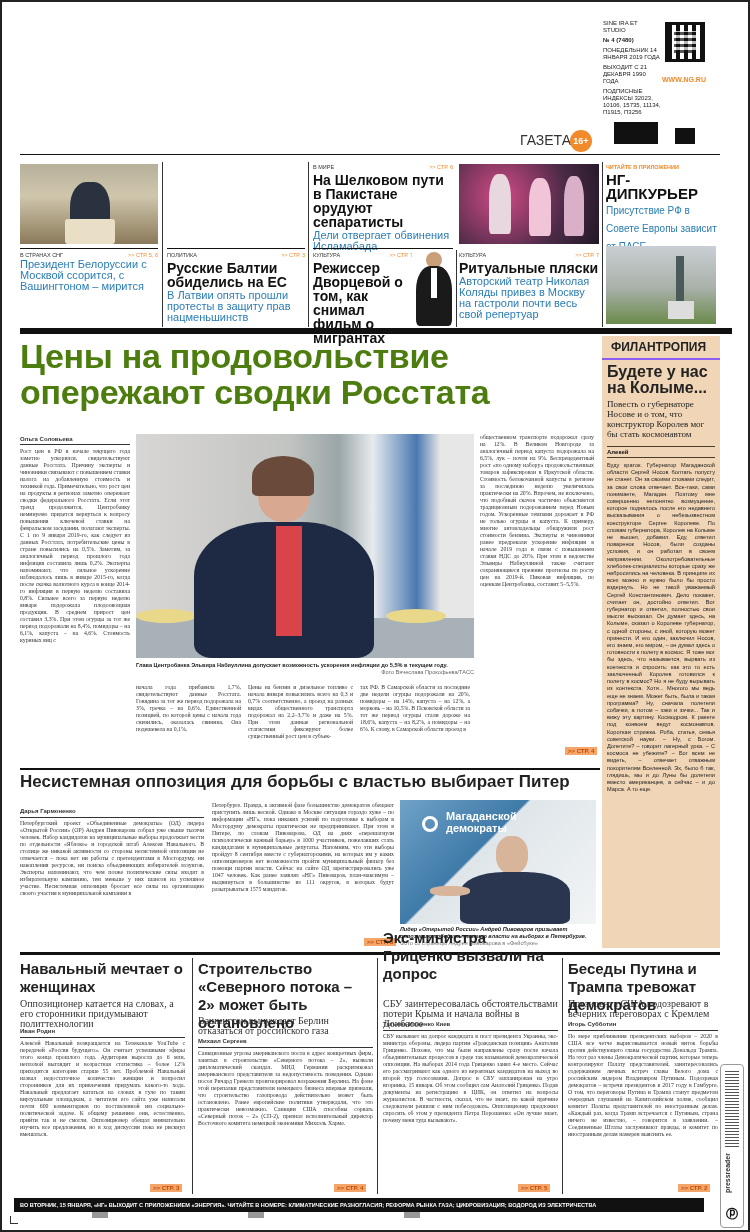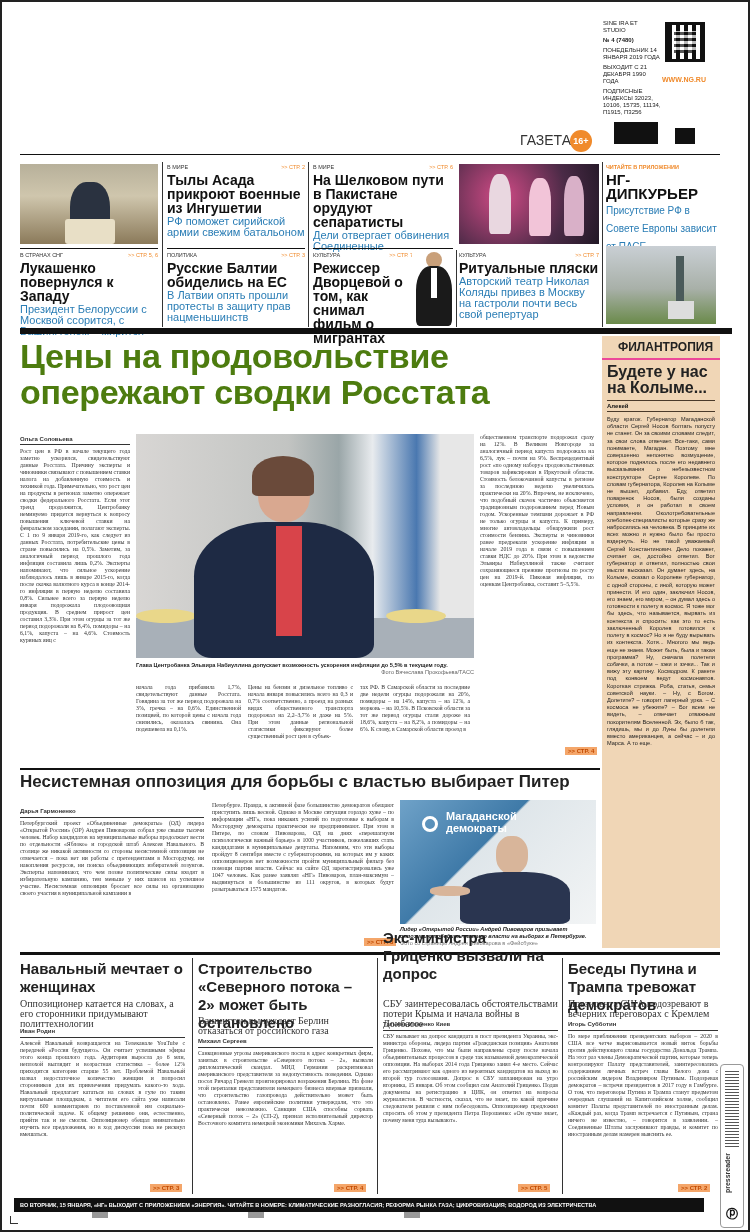--- a/index.html
+++ b/index.html
@@ -28,21 +28,21 @@
 .ph-dance{background:radial-gradient(circle at 30% 40%,#d14b86,#4a2a46 60%,#221826)}
 .ph-stat{background:linear-gradient(180deg,#c9cfd4 0%,#a8b0a8 55%,#6a8a4a 100%)}
 .ph-dir{background:linear-gradient(180deg,#fff 0,#fff 100%)}
 .person{position:absolute;border-radius:40% 40% 10% 10%}
 .dark-bar{position:absolute;left:18px;top:326px;width:712px;height:6px;background:#111}
 .lead-h{position:absolute;left:18px;top:336px;font-size:34px;font-weight:bold;line-height:36px;color:#4d7c0f;letter-spacing:-0.3px}
 .lead-sub{position:absolute;left:18px;top:411px;font-family:"Liberation Serif",serif;font-size:15.5px;color:#333}
 .byline{position:absolute;font-size:6px;font-weight:bold;color:#333}
 .body{position:absolute;font-family:"Liberation Serif",serif;font-size:5.8px;line-height:7px;color:#333;text-align:justify;overflow:hidden}
 .side{position:absolute;left:600px;top:334px;width:118px;height:612px;background:#f0d6b6}
-.side-kicker{font-weight:bold;font-size:12px;padding:4px 16px;border-bottom:2px solid #ec4899;color:#222}
+.side-kicker{font-weight:bold;font-size:12px;padding:4px 9px;border-bottom:2px solid #8b5cf6;color:#222}
 .side-h{font-size:16px;font-weight:bold;line-height:16px;padding:4px 5px 0;color:#222}
 .side-s{font-family:"Liberation Serif",serif;font-size:9px;line-height:10px;padding:3px 5px;color:#222}
 .cap{position:absolute;font-size:5.6px;line-height:7px;color:#222}
 .pglink{position:absolute;background:#f4a66a;color:#c24a00;font-size:6px;font-weight:bold;padding:1px 3px}
 .sec2-h{position:absolute;left:18px;top:770px;font-size:17px;font-weight:bold;color:#222}
 .sec2-s{position:absolute;left:18px;top:789px;font-family:"Liberation Serif",serif;font-size:8.5px;color:#333}
 .ph-opp{background:linear-gradient(135deg,#6fa2c8 0%,#3f7aa8 40%,#dfe6ea 41%,#f2f4f5 100%)}
 .bot-h{position:absolute;font-size:15px;font-weight:bold;line-height:18px;color:#222}
 .bot-s{position:absolute;font-family:"Liberation Serif",serif;font-size:10px;line-height:10px;color:#333}
 .footer-bar{position:absolute;left:12px;top:1196px;width:690px;height:14px;background:#111;color:#fff;font-size:5.6px;font-weight:bold;line-height:14px;padding-left:6px;white-space:nowrap;overflow:hidden}
@@ -73,37 +73,29 @@
   <div class="barcode" style="left:673px;width:20px;top:126px;height:16px"></div>
 
   <div class="rule" style="top:152px"></div>
 
   <div class="photo ph-luk" style="left:18px;top:162px;width:138px;height:80px">
     <div class="person" style="left:50px;top:18px;width:40px;height:62px;background:#2a3240"></div>
     <div style="position:absolute;left:45px;top:55px;width:50px;height:25px;background:#e8dfc6;border-radius:3px"></div>
   </div>
 
   <div class="vline" style="left:160px;top:160px;height:165px"></div>
-  <div class="teaser" style="left:165px;top:162px;width:138px">
-    <div class="sec">
-        <span>В МИРЕ</span>
-        <span class="pg">&gt;&gt; СТР. 2</span>
-      </div>
-    <div class="tz-h">Тылы Асада прикроют военные из Ингушетии</div>
-    <div class="tz-s">РФ поможет сирийской армии свежим батальоном</div>
-  </div>
 
   <div class="vline" style="left:306px;top:160px;height:165px"></div>
   <div class="teaser" style="left:311px;top:162px;width:140px">
     <div class="sec">
         <span>В МИРЕ</span>
         <span class="pg">&gt;&gt; СТР. 6</span>
       </div>
     <div class="tz-h">На Шелковом пути в Пакистане орудуют сепаратисты</div>
-    <div class="tz-s">Дели отвергает обвинения Соединенные</div>
+    <div class="tz-s">Дели отвергает обвинения Исламабада</div>
   </div>
 
   <div class="photo ph-dance" style="left:457px;top:162px;width:140px;height:80px">
     <div class="person" style="left:30px;top:10px;width:22px;height:60px;background:#e9d7e0"></div>
     <div class="person" style="left:70px;top:14px;width:22px;height:58px;background:#f2c4d8"></div>
     <div class="person" style="left:105px;top:12px;width:20px;height:60px;background:#d9b0c8"></div>
   </div>
 
   <div class="vline" style="left:600px;top:160px;height:165px"></div>
   <div class="teaser" style="left:604px;top:162px;width:116px">
@@ -118,21 +110,20 @@
 
   <div class="rule" style="top:246px;left:18px;width:138px;height:1px"></div>
   <div class="rule" style="top:246px;left:165px;width:138px"></div>
   <div class="rule" style="top:246px;left:311px;width:140px"></div>
 
   <div class="teaser" style="left:18px;top:250px;width:138px">
     <div class="sec">
         <span>В СТРАНАХ СНГ</span>
         <span class="pg">&gt;&gt; СТР. 5, 6</span>
       </div>
-    <div class="tz-h">Лукашенко повернулся к Западу</div>
     <div class="tz-s">Президент Белоруссии с Москвой ссорится, с Вашингтоном – мирится</div>
   </div>
   <div class="teaser" style="left:311px;top:250px;width:100px">
     <div class="sec" style="width:140px">
         <span>КУЛЬТУРА</span>
         <span class="pg" style="margin-right:40px">&gt;&gt; СТР. 7</span>
       </div>
     <div class="tz-h">Режиссер Дворцевой о том, как снимал фильм о мигрантах</div>
   </div>
   <div class="teaser" style="left:165px;top:250px;width:138px">
@@ -179,20 +170,21 @@
   </div>
   <div class="body" style="left:134px;top:682px;width:105px;height:82px">начала года прибавила 1,7%, свидетельствуют данные Росстата. Говядина за тот же период подорожала на 3%, гречка – на 0,6%. Единственной позицией, по которой цены с начала года снизились, оказалась свинина. Она подешевела на 0,1%.</div>
   <div class="body" style="left:246px;top:682px;width:105px;height:82px">Цены на бензин и дизельное топливо с начала января повысились всего на 0,3 и 0,7% соответственно, а проезд на разных видах общественного транспорта подорожал на 2,2–3,7% и даже на 5%. При этом данные региональной статистики фиксируют более существенный рост цен в субъек-</div>
   <div class="body" style="left:358px;top:682px;width:110px;height:82px">тах РФ. В Самарской области за последние две недели огурцы подорожали на 20%, помидоры – на 14%, капуста – на 12%, а морковь – на 10,5%. В Псковской области за тот же период огурцы стали дороже на 18,6%, капуста – на 8,2%, а помидоры – на 6%. К слову, в Самарской области проезд в</div>
   <div class="body" style="left:478px;top:432px;width:114px;height:318px">общественном транспорте подорожал сразу на 12%. В Великом Новгороде за аналогичный период капуста подорожала на 6,5%, лук – почти на 9%. Беспрецедентный рост «по одному набору» продовольственных товаров зафиксирован в Иркутской области. Стоимость белокочанной капусты в регионе за последнюю неделю увеличилась практически на 20%. Впрочем, не исключено, что подобный скачок частично объясняется традиционным подорожанием перед Новым годом. Ускоренные темпами дорожает в РФ не только огурцы и капуста. К примеру, многие автовладельцы обнаружили рост стоимости бензина. Эксперты и чиновники ранее предрекали ускорение инфляции в начале 2019 года в связи с повышением ставки НДС до 20%. При этом в ведомстве Эльвиры Набиуллиной также считают сохраняющиеся прежние прогнозы по росту цен на 2019-й. Пиковая инфляция, по оценкам Центробанка, составит 5–5,5%.</div>
   <div class="pglink" style="left:563px;top:745px">&gt;&gt; СТР. 4</div>
 
   <div class="side">
     <div class="side-kicker">ФИЛАНТРОПИЯ</div>
     <div class="side-h">Будете у нас на Колыме...</div>
+    <div class="side-s">Повесть о губернаторе Носове и о том, что конструктор Королев мог бы стать космонавтом</div>
     <div style="margin:4px 5px;border-top:1px solid #4a3a2a;border-bottom:1px solid #4a3a2a;padding:2px 0;font-size:6px;font-weight:bold">Алекей</div>
     <div class="body" style="position:relative;padding:0 5px;height:470px;font-family:'Liberation Sans',sans-serif;font-size:5.6px;line-height:7.2px;color:#222">Буду краток. Губернатор Магаданской области Сергей Носов болтать попусту не станет. Он за своими словами следит, за свои слова отвечает. Все-таки, сами понимаете, Магадан. Поэтому мне совершенно непонятно возмущение, которое поднялось после его недавнего высказывания о небезызвестном конструкторе Сергее Королеве. По словам губернатора, Королев на Колыме не вышел, добавил. Еду, ответил поваренок Носов, были созданы условия, и он работал в своем направлении. Околотребовательные хлебопек-специалисты которые сразу же набросились на человека. В принципе их всех можно и нужно было бы просто вздернуть. Но не такой уважаемый Сергей Константинович. Дело покажет, считает он, достойно ответил. Вот губернатор и ответил, полностью свои мысли высказал. Он думает здесь, на Колыме, сказал о Королеве губернатор, с одной стороны, с иной, которую может принести. И его один, заключил Носов, его знаем, его миром, – он думал здесь о готовности к полету в космос. Я тоже мог бы здесь, что называется, вырвать из контекста и спросить: как это то есть заключенный Королев готовился к полету в космос? Но я не буду вырывать из контекста. Хотя... Многого мы ведь еще не знаем. Может быть, была и такая программа? Ну, сначала полетели собачки, а потом – зэки и зэчки... Так и вижу эту картину. Космодром. К ракете под конвоем ведут космонавтов. Короткая стрижка. Роба, статья, семья советской науки. – Ну, с Богом. Долетите? – говорит лагерный урка. – С космоса не убежите? – Бог всем не видеть, – отвечает отважным покорителям Вселенной. Эх, было б так, глядишь, мы и до Луны бы долетели вместо американцев, а сейчас – и до Марса. А то еще.</div>
   </div>
 
   <div class="rule" style="top:766px;width:580px;height:2px"></div>
 
   <div class="sec2-h">Несистемная оппозиция для борьбы с властью выбирает Питер</div>
   <div class="byline" style="left:18px;top:806px;width:184px;border-bottom:1px solid #333;padding-bottom:3px">Дарья Гармоненко</div>
   <div class="body" style="left:18px;top:818px;width:184px;height:124px">Петербургский проект «Объединенные демократы» (ОД) лидера «Открытой России» (ОР) Андрея Пивоварова собрал уже свыше тысячи человек. Набор кандидатов на муниципальные выборы продолжает вести по отдельности «Яблоко» и городской штаб Алексея Навального. В столице же никакой активности со стороны несистемной оппозиции не отмечается – пока нет ни работы с претендентами в Мосгордуму, ни накопления ресурсов, ни поиска объединяющих избирателей лозунгов. Эксперты напоминают, что чем позже политические силы входят в избирательную кампанию, тем меньше у них шансов на успешное участие. Несистемная оппозиция бросает все силы на организацию своего участия в муниципальной кампании в</div>
   <div class="body" style="left:210px;top:800px;width:182px;height:136px">Петербурге. Правда, к активной фазе большинство демократов обещают приступить лишь весной. Однако в Москве ситуация гораздо хуже – по информации «НГ», пока никаких усилий по подготовке к выборам в Мосгордуму демократы практически не предпринимают. При этом в Питере, по словам Пивоварова, ОД на днях «перешагнули психологически важный барьер» в 1000 участников, пожелавших стать кандидатами в муниципальные депутаты. Напомним, что эти выборы пройдут 8 сентября вместе с губернаторскими, на которых им у каких оппозиционеров нет возможности пройти муниципальный фильтр без помощи партии власти. Сейчас на сайте ОД зарегистрировались уже 1047 человек. Как ранее заявлял «НГ» Пивоваров, план-максимум – выдвинуться в большинстве из 111 округов, в которых будут разыгрываться 1575 мандатов.</div>

